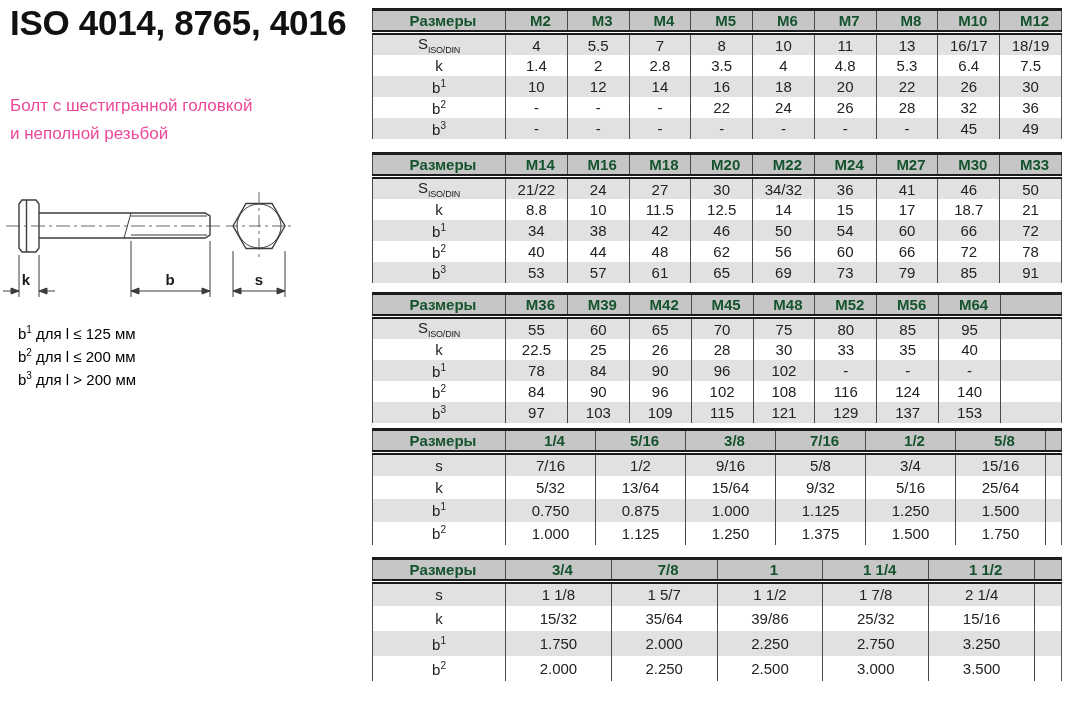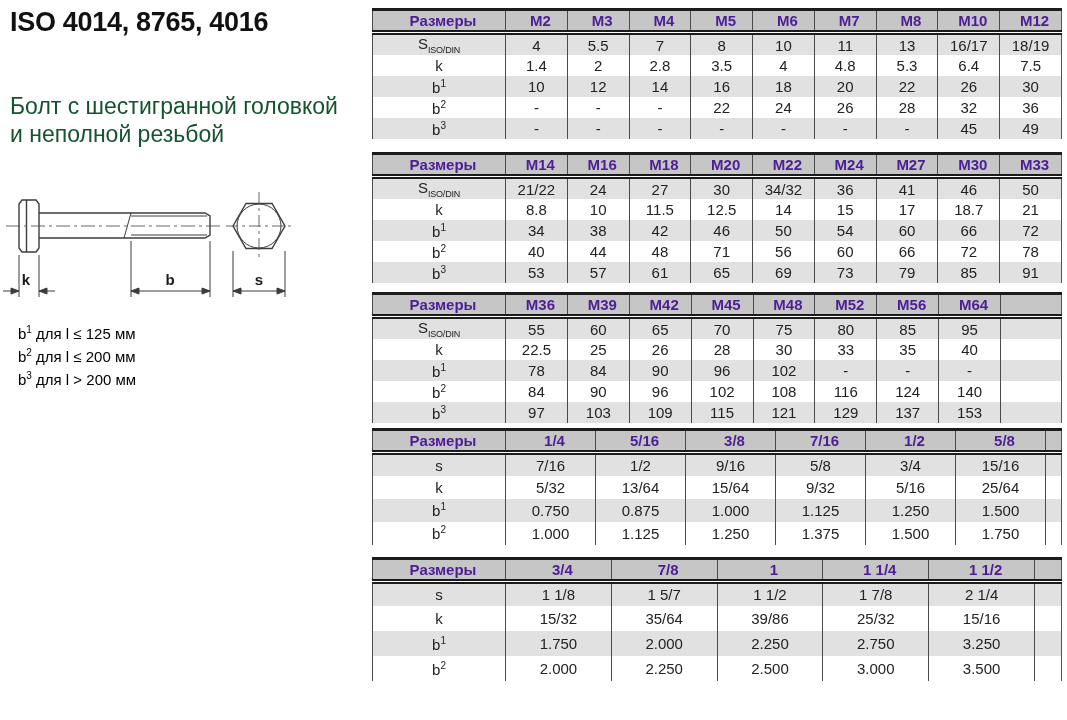--- a/index.html
+++ b/index.html
@@ -2,38 +2,38 @@
 <html><head>
 <meta charset="utf-8">
 <style>
   html,body { margin:0; padding:0; }
   body {
     width:1067px; height:720px; position:relative; overflow:hidden;
     background:#ffffff; color:#1a1a1a;
     font-family:"Liberation Sans", sans-serif;
   }
   .titleblock { position:absolute; left:10px; top:6px; }
-  .title-line { font-size:27px; font-weight:700; line-height:33px; color:#111; letter-spacing:-0.3px; white-space:nowrap; }
+  .title-line { font-size:35px; font-weight:700; line-height:33px; color:#111; letter-spacing:-0.3px; white-space:nowrap; }
   .subtitle { position:absolute; left:10px; top:92px; }
-  .subtitle-line { font-size:23px; line-height:28px; color:#14532d; white-space:nowrap; }
+  .subtitle-line { font-size:17px; line-height:28px; color:#ec4899; white-space:nowrap; }
   #drawing { position:absolute; left:0; top:183px; }
   .notes { position:absolute; left:18px; top:320px; font-size:15px; line-height:19px; color:#000000; }
   .note sup { font-size:10px; }
   #tables-root { position:absolute; left:372px; top:8px; width:690px; }
   table.spec {
     border-collapse:collapse; table-layout:fixed; width:690px;
     border-top:3px solid #1c1c1c; border-left:1px solid #555; border-right:1px solid #555;
   }
   .spec th, .spec td {
     border-left:1px solid #4a4a4a; padding:0; margin:0;
     text-align:center; vertical-align:middle;
     font-size:15px; color:#222; white-space:nowrap; overflow:hidden;
   }
   .spec thead th {
-    background:#c6c6c6; font-weight:700; color:#4c1d95;
+    background:#c6c6c6; font-weight:700; color:#14532d;
     border-bottom:5px double #1b1b1b;
     padding-left:8px;
   }
   .spec tr.shaded td { background:#e1e1e1; }
   .spec sup { font-size:10px; }
   .spec sub { font-size:9px; letter-spacing:-0.2px;margin-top:8px; }
   svg text { font-family:"Liberation Sans", sans-serif; }
 </style>
 </head>
 <body>
@@ -257,21 +257,21 @@
           <td>54</td>
           <td>60</td>
           <td>66</td>
           <td>72</td>
         </tr>
         <tr style="height: 21px;">
           <td>b<sup>2</sup></td>
           <td>40</td>
           <td>44</td>
           <td>48</td>
-          <td>71</td>
+          <td>62</td>
           <td>56</td>
           <td>60</td>
           <td>66</td>
           <td>72</td>
           <td>78</td>
         </tr>
         <tr class="shaded" style="height: 21px;">
           <td>b<sup>3</sup></td>
           <td>53</td>
           <td>57</td>

